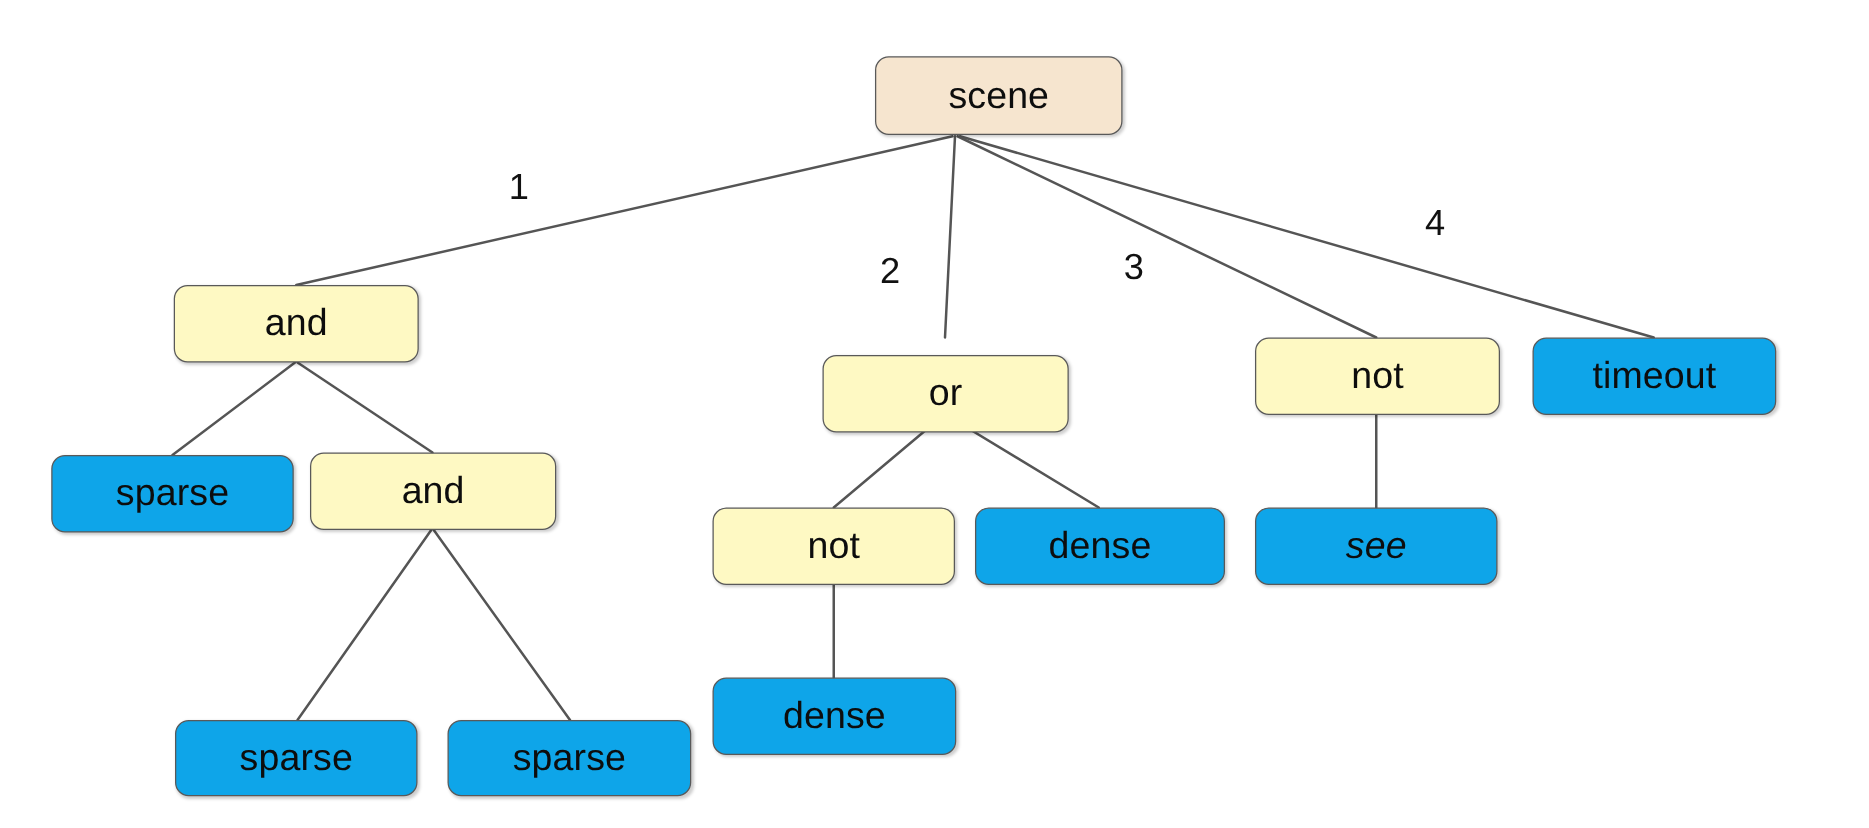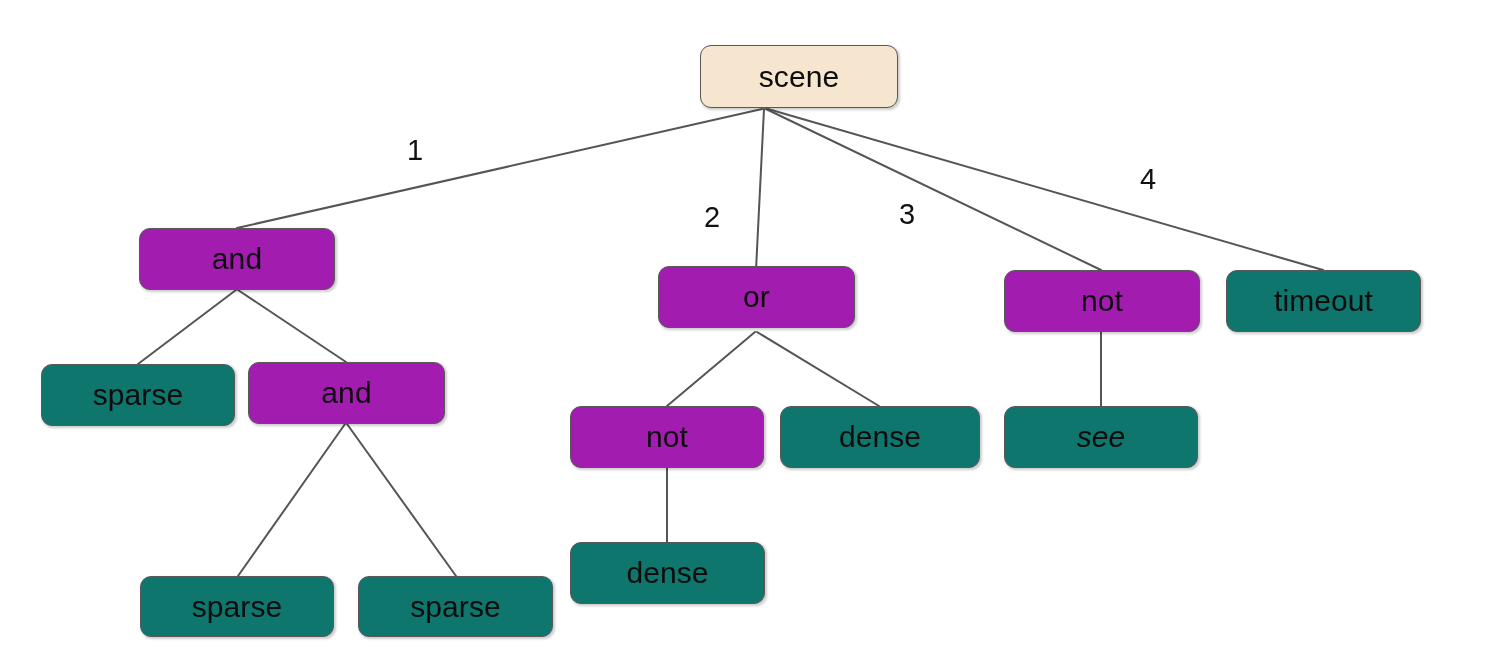--- a/index.html
+++ b/index.html
@@ -36,22 +36,22 @@
     justify-content: center;
     font-size: 30px;
     color: #0d0d0d;
     line-height: 1;
     letter-spacing: 0.1px;
     box-shadow: 1.5px 1.5px 2.5px rgba(0,0,0,0.20);
     white-space: nowrap;
     font-family: "Liberation Sans", sans-serif;
   }
   .node.root { background: #f6e5cf; }
-  .node.op   { background: #a21caf; }
-  .node.leaf { background: #0f766e; }
+  .node.op   { background: #fef9c3; }
+  .node.leaf { background: #0ea5e9; }
   .edge-label {
     position: absolute;
     font-size: 29px;
     color: #111111;
     line-height: 1;
     font-family: "Liberation Sans", sans-serif;
     white-space: nowrap;
   }
 </style>
 </head>
@@ -68,21 +68,21 @@
       <line x1="345" y1="424" x2="238" y2="576" stroke="#555555" stroke-width="2" stroke-linecap="round"></line>
       <line x1="347" y1="424" x2="456" y2="576" stroke="#555555" stroke-width="2" stroke-linecap="round"></line>
       <line x1="755" y1="332" x2="667" y2="406" stroke="#555555" stroke-width="2" stroke-linecap="round"></line>
       <line x1="757" y1="332" x2="879" y2="406" stroke="#555555" stroke-width="2" stroke-linecap="round"></line>
       <line x1="667" y1="468" x2="667" y2="542" stroke="#555555" stroke-width="2" stroke-linecap="round"></line>
       <line x1="1101" y1="332" x2="1101" y2="406" stroke="#555555" stroke-width="2" stroke-linecap="round"></line>
     </svg>
   <div id="node-layer">
       <div class="node root" style="left: 700px; top: 45px; width: 198px; height: 63px;">scene</div>
       <div class="node op" style="left: 139px; top: 228px; width: 196px; height: 62px;">and</div>
-      <div class="node op" style="left: 658px; top: 266px; width: 197px; height: 62px;">or</div>
+      <div class="node op" style="left: 658px; top: 284px; width: 197px; height: 62px;">or</div>
       <div class="node op" style="left: 1004px; top: 270px; width: 196px; height: 62px;">not</div>
       <div class="node leaf" style="left: 1226px; top: 270px; width: 195px; height: 62px;">timeout</div>
       <div class="node leaf" style="left: 41px; top: 364px; width: 194px; height: 62px;">sparse</div>
       <div class="node op" style="left: 248px; top: 362px; width: 197px; height: 62px;">and</div>
       <div class="node op" style="left: 570px; top: 406px; width: 194px; height: 62px;">not</div>
       <div class="node leaf" style="left: 780px; top: 406px; width: 200px; height: 62px;">dense</div>
       <div class="node leaf" style="left: 1004px; top: 406px; width: 194px; height: 62px; font-style: italic;">see</div>
       <div class="node leaf" style="left: 570px; top: 542px; width: 195px; height: 62px;">dense</div>
       <div class="node leaf" style="left: 140px; top: 576px; width: 194px; height: 61px;">sparse</div>
       <div class="node leaf" style="left: 358px; top: 576px; width: 195px; height: 61px;">sparse</div>

